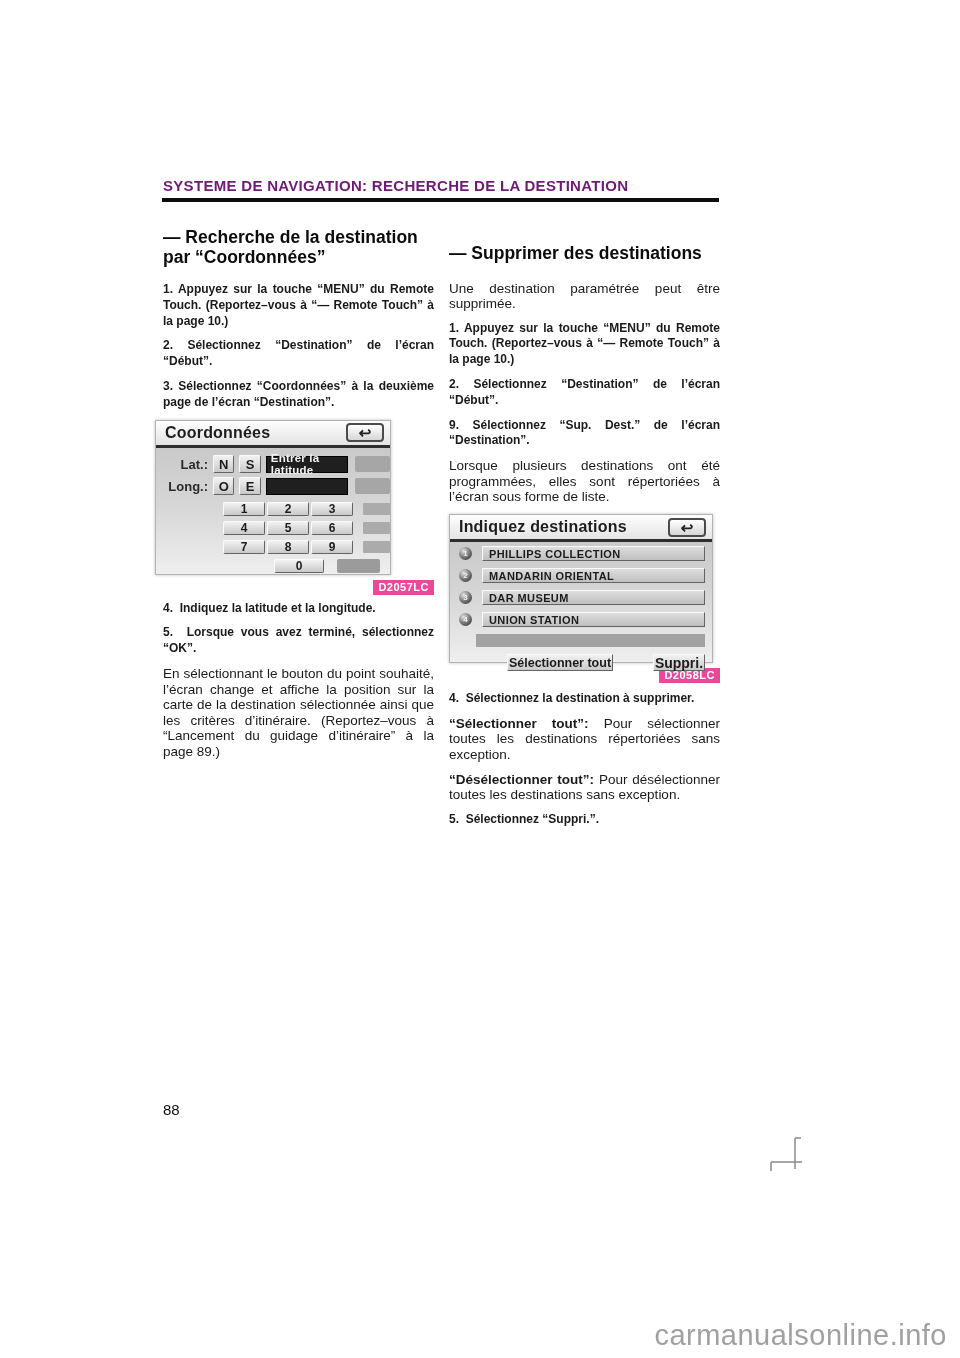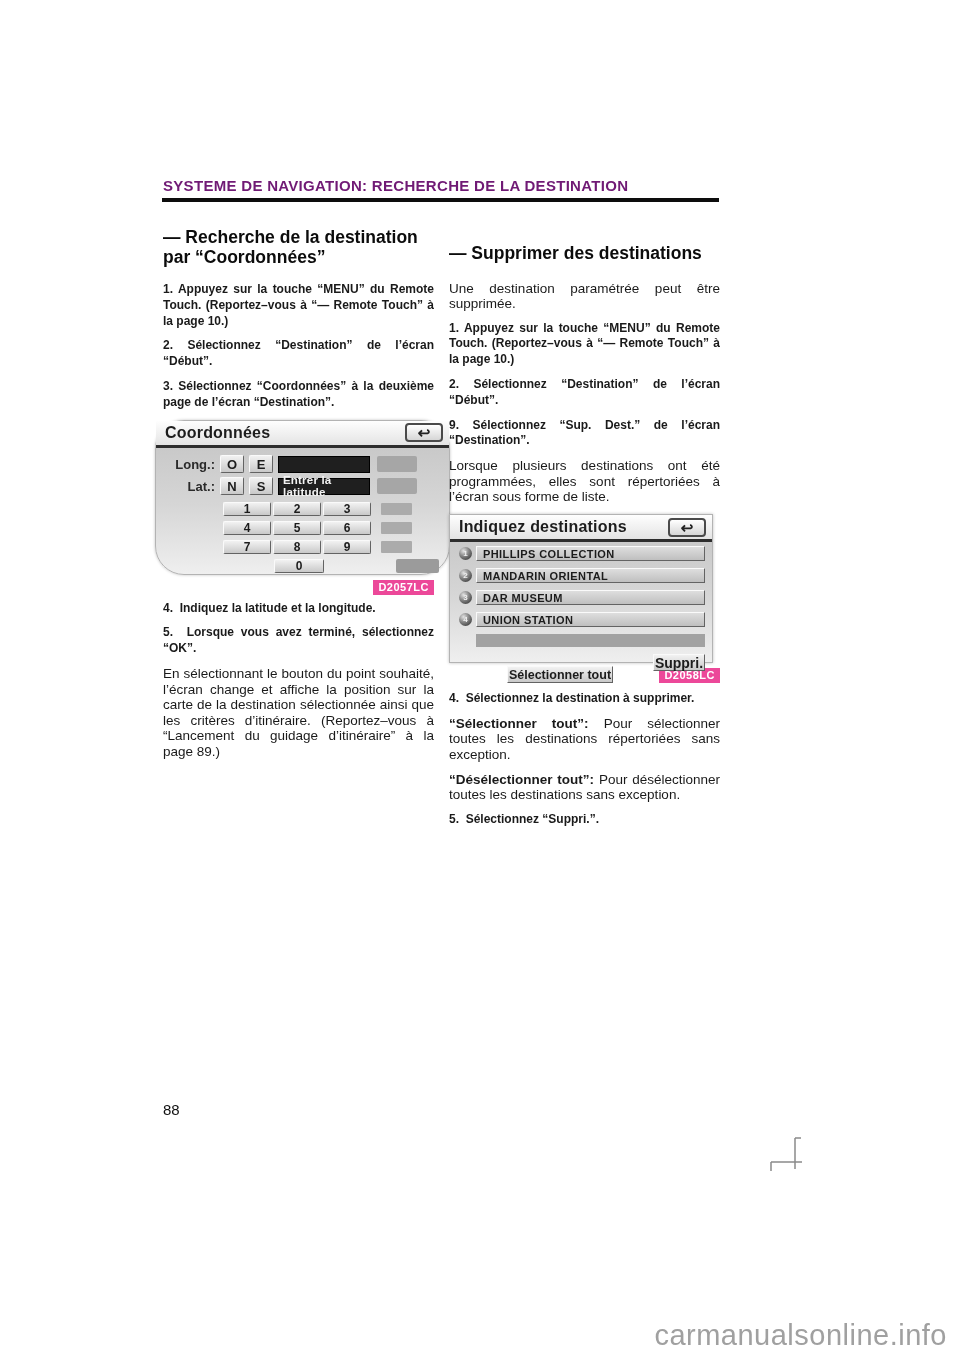--- a/index.html
+++ b/index.html
@@ -60,21 +60,21 @@
     color:#1c1c1c; font-weight:bold; font-family:"Liberation Sans",sans-serif;
     display:flex; align-items:center; justify-content:center;
   }
   .figcode-row { text-align:right; margin-top:2px; }
   .figcode {
     display:inline-block; background:#ec4899; color:#fff; font-size:11px;
     font-weight:bold; padding:1px 5px 2px; letter-spacing:0.5px;
   }
 
   
-  .coord-screen { width:295px; height:155px;border-radius:29px; }
+  .coord-screen { width:236px; height:155px; }
   .coord-rows { padding-top:5px; }
   .coord-row { display:flex; align-items:center; height:21px; margin-top:1px; }
   .coord-label { width:64px; text-align:right; font-size:13px; font-weight:bold; color:#2a2a2a; padding-right:5px; }
   .dir-btn { width:24px; height:18px; margin-right:5px; font-size:13px; border-radius:2px; }
   .coord-field {
     width:92px; height:17px; background:#1f1f1f; border:1px solid #000;
     color:#f2f2f2; font-size:11.5px; font-weight:bold;
     display:flex; align-items:center; padding-left:4px; letter-spacing:0.2px;
   }
   .coord-stub { width:40px; height:16px; background:#a6a6a6; border-radius:2px; margin-left:7px; }
@@ -92,24 +92,25 @@
   .sphere {
     width:13px; height:13px; border-radius:50%; margin-right:4px; flex:0 0 13px;
     background:radial-gradient(circle at 35% 30%, #e3e3e3, #8a8a8a 40%, #3c3c3c 85%);
     color:#efefef; font-size:8px; font-weight:bold;
     display:flex; align-items:center; justify-content:center;
   }
   .dest-btn {
     flex:1; height:15px; justify-content:flex-start; padding-left:6px;
     font-size:11px; letter-spacing:0.4px;
     background:linear-gradient(#dedede,#bfbfbf);
+    margin-left:6px;
   }
   .empty-row { height:13px; background:#a2a2a2; margin:0 0 7px 17px; }
   .del-actions { position:relative; height:18px; margin:1px 7px 0 9px; }
-  .sel-all-btn { position:absolute; left:48px; top:12px; width:106px; height:17px; font-size:12.5px; }
+  .sel-all-btn { position:absolute; left:48px; top:0; width:106px; height:17px; font-size:12.5px; }
   .suppr-btn { position:absolute; right:0; top:0; width:52px; height:17px; font-size:14px; }
 
   
   .page-num { position:absolute; left:163px; top:1101px; font-size:15px; color:#111; }
   .crop-mark { position:absolute; left:765px; top:1134px; }
   .watermark {
     position:absolute; right:13px; bottom:6px; font-size:29px; color:#a0a0a0;
     letter-spacing:0.5px;
   }
 
@@ -142,31 +143,31 @@
     <div class="figure fig-left">
       <div class="screen coord-screen">
         <div class="titlebar">
           <span class="stitle">Coordonnées</span>
           <div class="back-btn">
             <span>↩</span>
           </div>
         </div>
         <div class="coord-rows">
           <div class="coord-row">
+            <span class="coord-label">Lat.:</span>
+            <div class="btn3d dir-btn">N</div>
+            <div class="btn3d dir-btn">S</div>
+            <div class="coord-field">Entrer la latitude</div>
+            <div class="coord-stub"></div>
+          </div>
+          <div class="coord-row">
             <span class="coord-label">Long.:</span>
             <div class="btn3d dir-btn">O</div>
             <div class="btn3d dir-btn">E</div>
             <div class="coord-field"></div>
-            <div class="coord-stub"></div>
-          </div>
-          <div class="coord-row">
-            <span class="coord-label">Lat.:</span>
-            <div class="btn3d dir-btn">N</div>
-            <div class="btn3d dir-btn">S</div>
-            <div class="coord-field">Entrer la latitude</div>
             <div class="coord-stub"></div>
           </div>
         </div>
         <div class="kp">
           <div class="kp-row">
             <div class="btn3d kp-key">1</div>
             <div class="btn3d kp-key">2</div>
             <div class="btn3d kp-key">3</div>
             <div class="kp-stub"></div>
           </div>

